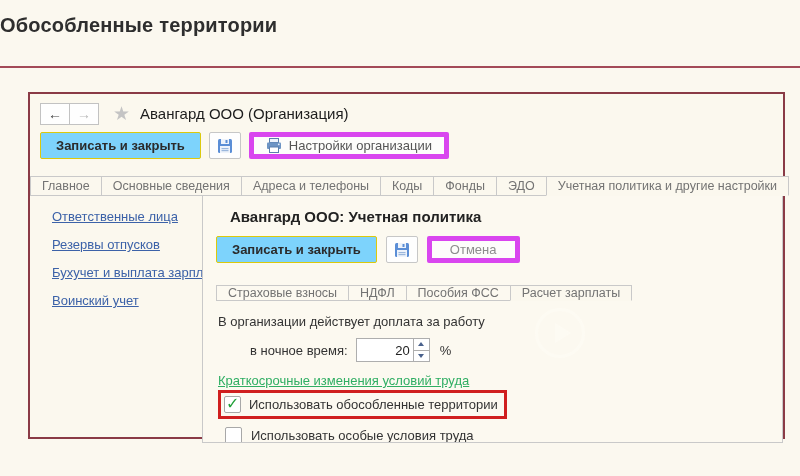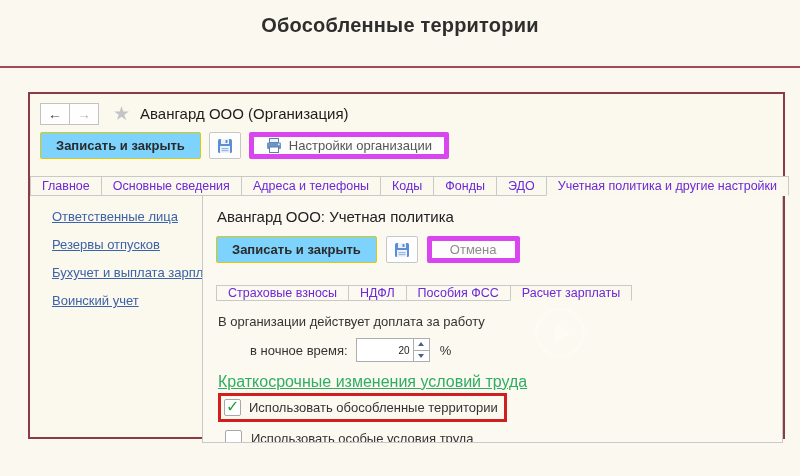--- a/index.html
+++ b/index.html
@@ -5,21 +5,20 @@
   * { margin:0; padding:0; box-sizing:border-box; }
   html,body { width:800px; height:476px; }
   body {
     font-family:"Liberation Sans","DejaVu Sans",sans-serif;
     background:#fbf8ef;
     color:#333;
     position:relative;
     overflow:hidden;
   }
   .page-title {
-    text-align:center;
     font-size:20px;
     font-weight:bold;
     color:#2e2e2e;
     padding-top:14px;
     letter-spacing:.2px;
   }
   .page-divider {
     position:absolute; left:0; top:66px; width:800px; height:2px;
     background:#a34a58;
   }
@@ -54,59 +53,59 @@
     height:27px; background:#fdfdfb; border:5px solid #d946ef; border-radius:2px;
     display:flex; align-items:center; gap:7px; padding:0 12px;
     font-size:13px; color:#555; cursor:pointer;
   }
   .btn-cancel { color:#8d8d8d; padding:0 18px; }
   
   .tabbar { display:flex; margin-top:9px; height:28px; }
   .tab {
     border:1px solid #c9c9c9; background:transparent;
     display:flex; align-items:center; padding:0 11px;
-    font-size:12.5px; color:#6d28d9; white-space:nowrap; cursor:pointer;margin-top:8px;
+    font-size:12.5px; color:#737373; white-space:nowrap; cursor:pointer;margin-top:8px;
   }
   .tab + .tab { margin-left:-1px; }
   .tab.active { border-bottom-color:transparent; background:#fbf8ee; z-index:2; }
   .outer-tabs .tab:last-child { flex:1;text-align:right; }
   
   .win-body { position:relative; height:247px; }
   .sidebar { padding:11px 0 0 22px; width:170px; }
   .side-link {
     display:block; font-size:13px; color:#3c62a8; text-decoration:underline;
     margin-bottom:9px; line-height:19px; white-space:nowrap; cursor:pointer;
   }
   
   .panel {
     position:absolute; left:172px; top:-1px; right:0; bottom:0;
     border:1px solid #c9c9c9; background:#fcf9f0; padding:9px 12px 0 13px;
     overflow:hidden;
   }
-  .panel-title { font-size:15px; font-weight:normal; color:#222; margin:3px 0 11px 1px; }
+  .panel-title { font-size:15px; font-weight:bold; color:#222; margin:3px 0 11px 14px; }
   .panel-toolbar { display:flex; align-items:center; gap:9px; }
   .panel .tabbar { margin-top:12px; width:420px;align-items:center; }
   .panel-content { padding:11px 2px 0 2px; font-size:13px; color:#333; }
   .night-row { display:flex; align-items:center; margin:9px 0 0 32px; }
   .spinbox {
     display:flex; width:74px; height:24px; border:1px solid #aeaeae;
     background:#fff; margin-left:8px;
   }
   .spinbox input {
-    width:56px; border:0; outline:0; text-align:right; font-size:10px;
+    width:56px; border:0; outline:0; text-align:right; font-size:13px;
     font-family:inherit; color:#222; background:transparent; padding-right:3px;
   }
   .spin-btns { width:16px; border-left:1px solid #aeaeae; display:flex; flex-direction:column; }
   .spin-up,.spin-dn { flex:1; display:flex; align-items:center; justify-content:center; cursor:pointer; }
   .spin-up { border-bottom:1px solid #aeaeae; }
   .tri-up { width:0;height:0;border-left:3px solid transparent;border-right:3px solid transparent;border-bottom:4px solid #49618c; }
   .tri-dn { width:0;height:0;border-left:3px solid transparent;border-right:3px solid transparent;border-top:4px solid #49618c; }
   .pct { margin-left:10px; color:#333; }
   .green-link {
-    display:inline-block; margin-top:11px; font-size:16px;
+    display:inline-block; margin-top:11px; font-size:13px;
     color:#2fae63; text-decoration:underline; cursor:pointer;
   }
   .chk-row { display:flex; align-items:center; gap:9px; margin-top:8px; margin-left:7px; }
   .chk-row.highlight {
     border:3px solid #d01f1f; width:fit-content; padding:3px 6px 3px 3px;
     margin:2px 0 0 0; gap:8px;
   }
   .checkbox {
     width:17px; height:17px; background:#fff; border:1px solid #a8a8a8;
     border-radius:2px; position:relative; flex:0 0 auto; cursor:pointer;

